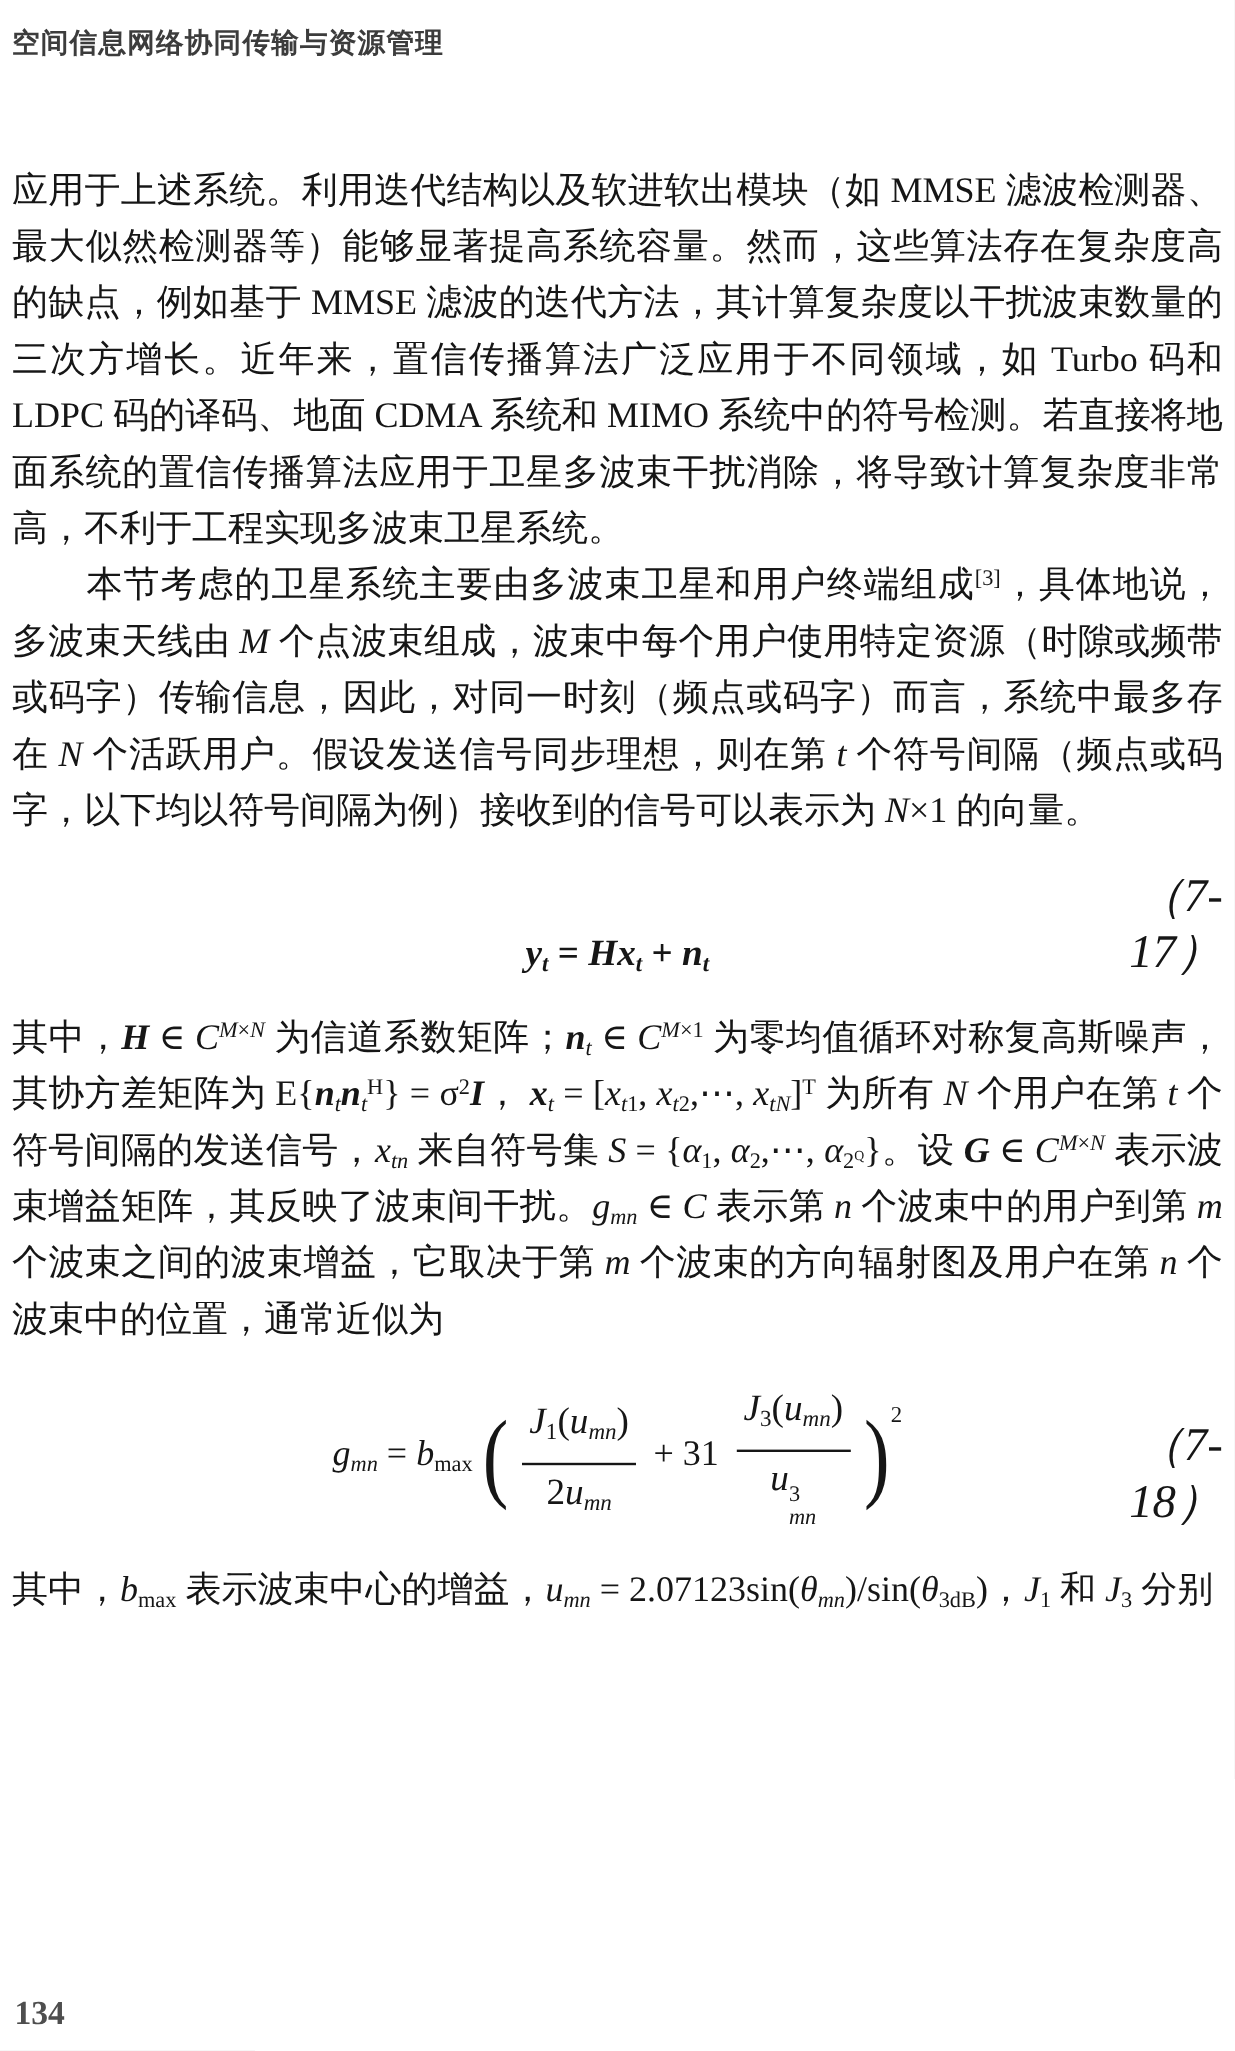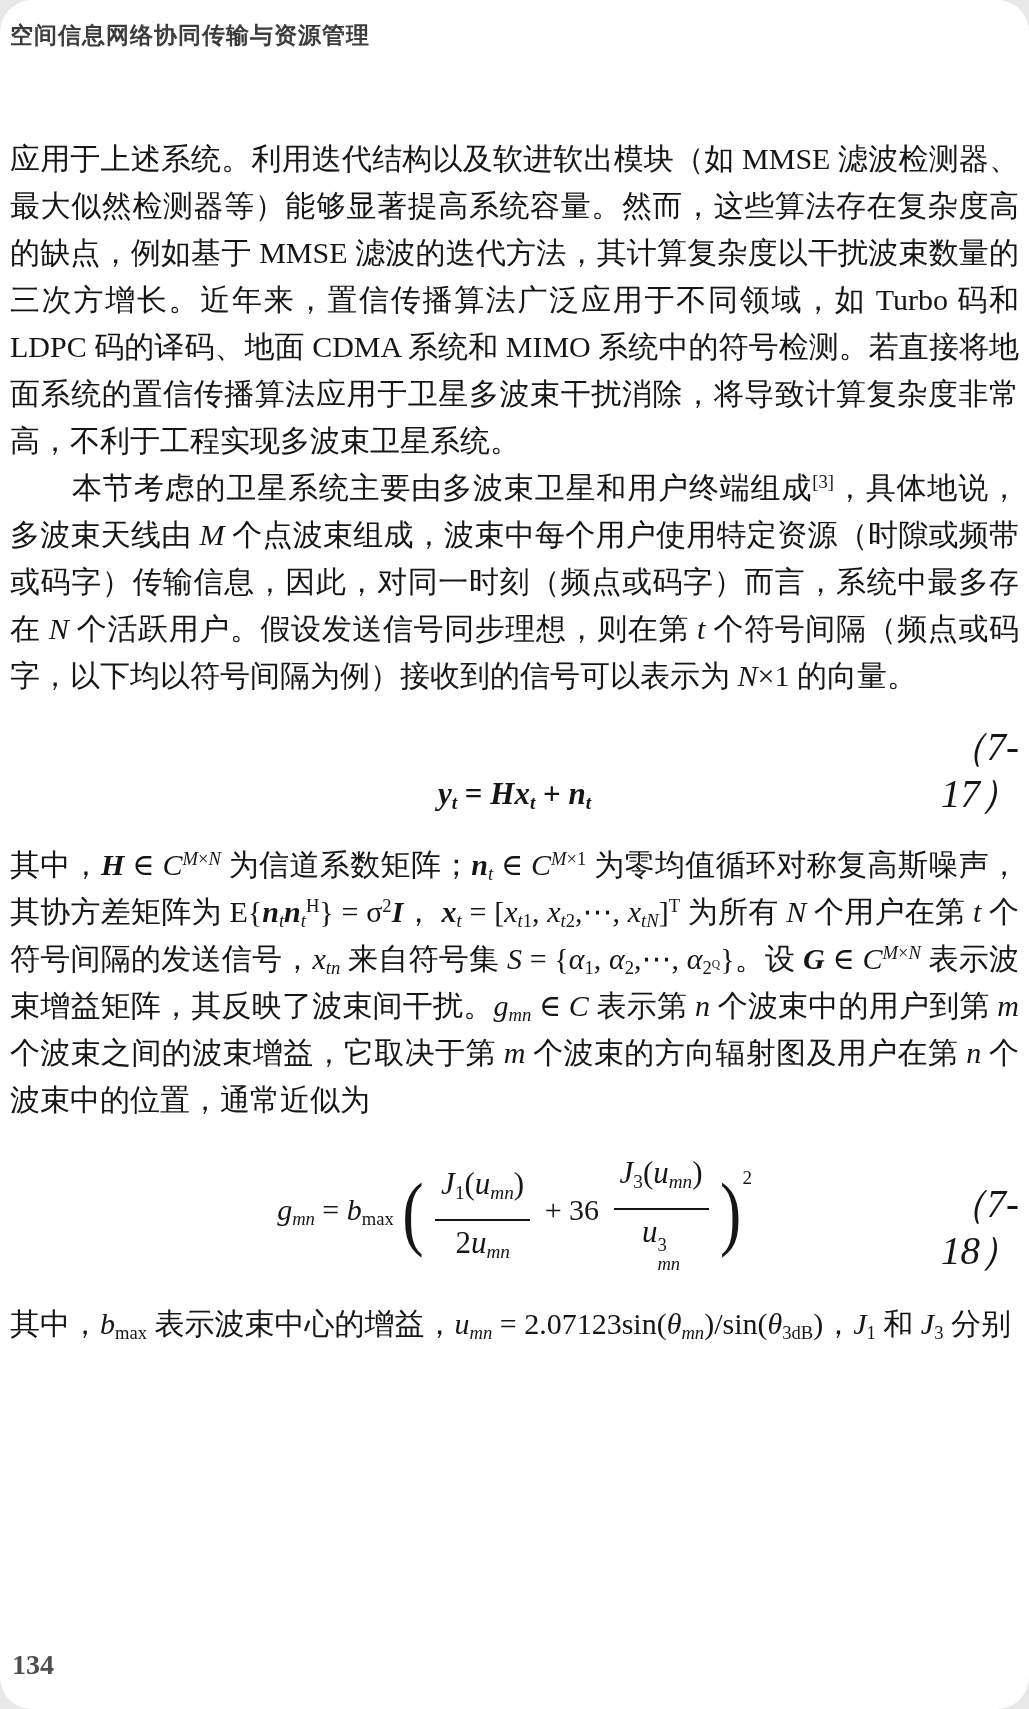--- a/index.html
+++ b/index.html
@@ -6,21 +6,20 @@
   .page {
     position:relative;
     width:1029px; height:1709px;
     margin:0 auto;
     background:#ffffff;
     color:#161616;
     font-family:"Liberation Serif","DejaVu Serif",serif;
     box-sizing:border-box;
     padding:20px 10px 0 10px;
     overflow:hidden;
-    border-radius:32px;
   }
   .running-head {
     font-family:"DejaVu Sans","Liberation Sans",sans-serif;
     font-weight:bold;
     font-size:23px;
     color:#3c3c3c;
     letter-spacing:1px;
   }
   .body-text {
     margin-top:84px;
@@ -74,21 +73,21 @@
     transform:scaleY(1.3);
     transform-origin:center;
     padding:0 1px;
     font-weight:400;
   }
   .pexp { font-size:19px; vertical-align:36px; }
   .mid36 { margin:0 4px; }
 
   .folio {
     position:absolute;
-    left:12px; bottom:28px;
+    left:12px; bottom:14px;
     font-size:28px;
     font-weight:bold;
     color:#4e4e4e;
     font-family:"Liberation Serif","DejaVu Serif",serif;
   }
 </style>
 </head>
 <body>
 
 <div class="page">
@@ -112,21 +111,21 @@
 
     <div class="eq-row eq-718">
       <span class="eq-spacer"></span>
       <span class="eq-body">
         <span><i>g</i><sub><i>mn</i></sub> = <i>b</i><sub>max</sub></span>
         <span class="bigp">(</span>
         <span class="frac">
           <span class="num"><i>J</i><sub>1</sub>(<i>u</i><sub><i>mn</i></sub>)</span>
           <span class="den">2<i>u</i><sub><i>mn</i></sub></span>
         </span>
-        <span class="mid36">+ 36</span>
+        <span class="mid36">+ 31</span>
         <span class="frac">
           <span class="num"><i>J</i><sub>3</sub>(<i>u</i><sub><i>mn</i></sub>)</span>
           <span class="den"><i>u</i><span class="ss">
                 <span>3</span>
                 <span><i>mn</i></span>
               </span></span>
         </span>
         <span class="bigp">)</span><sup class="pexp">2</sup>
       </span>
       <span class="eq-label">（7-18）</span>

